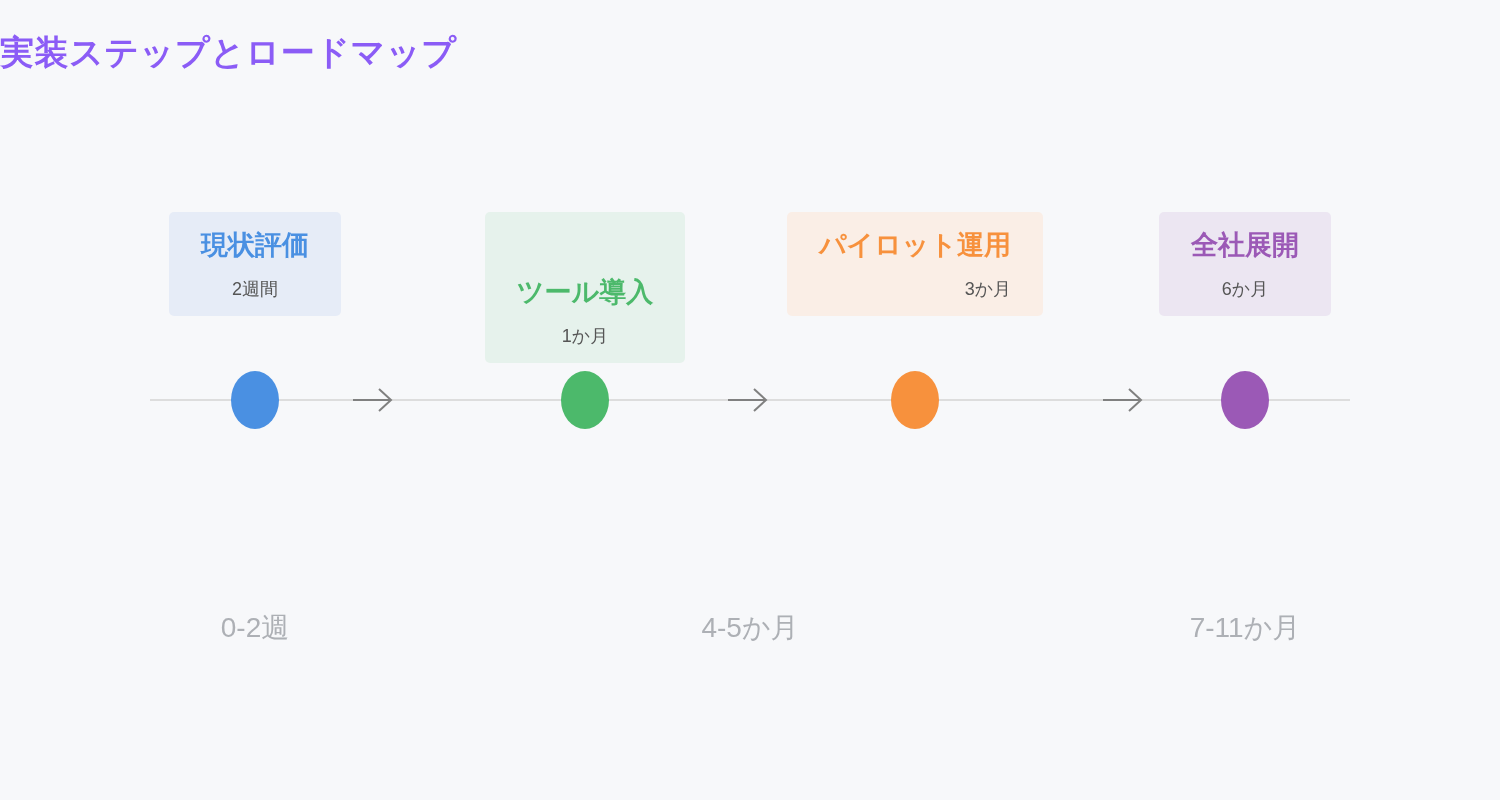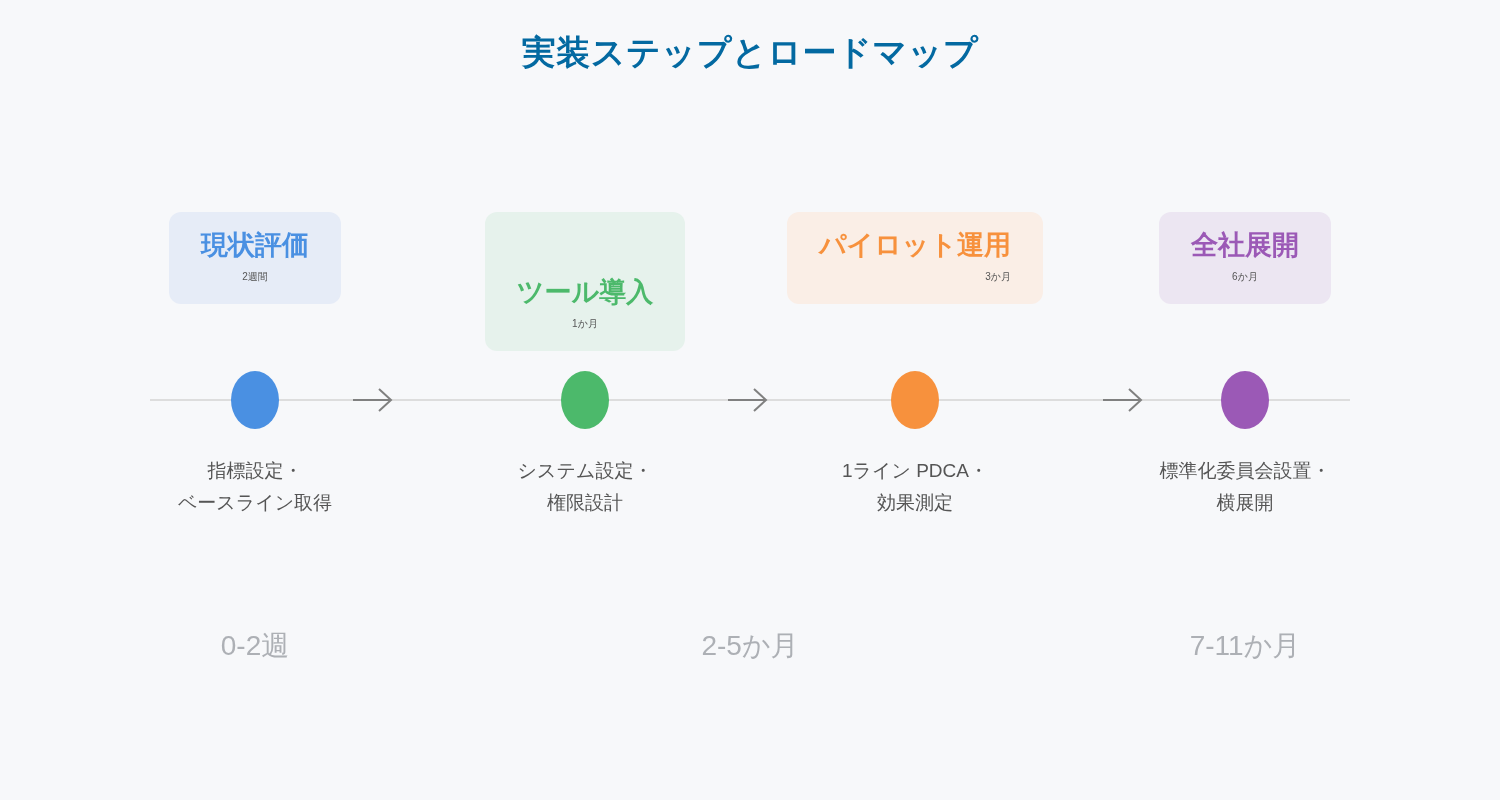--- a/index.html
+++ b/index.html
@@ -16,60 +16,59 @@
   .page {
     position: relative;
     width: 1500px;
     height: 800px;
   }
   .title {
     position: absolute;
     top: 30px;
     left: 0;
     width: 1500px;
-    text-align: center;
     font-size: 34px;
     font-weight: bold;
-    color: #0369a1;
+    color: #8b5cf6;
     letter-spacing: 0.5px;
   }
 
   
   .cards-row {
     position: absolute;
     top: 212px;
     left: 90px;
     width: 1320px;
     height: 108px;
     display: flex;
     justify-content: space-between;
     align-items: flex-start;
   }
   .card-slot {
     width: 330px;
     display: flex;
     justify-content: center;
   }
   .card {
-    border-radius: 12px;
+    border-radius: 5px;
     padding: 16px 32px 18px 32px;
     text-align: center;
     box-sizing: border-box;
     min-width: 140px;
   }
   .card-title {
     font-size: 27px;
     font-weight: bold;
     line-height: 34px;
     white-space: nowrap;
   }
   .card-duration {
-    font-size: 10px;
+    font-size: 18px;
     color: #555555;
-    margin-top: 6px;
+    margin-top: 18px;
     line-height: 18px;
     white-space: nowrap;
   }
 
   
   .timeline {
     position: absolute;
     top: 340px;
     left: 90px;
     width: 1320px;
@@ -147,21 +146,20 @@
     position: absolute;
     top: 608px;
     left: 90px;
     width: 1320px;
     display: flex;
     justify-content: space-between;
   }
   .period-slot {
     width: 330px;
     text-align: center;
-    margin-top: 18px;
   }
   .period {
     font-size: 28px;
     color: #adb0b5;
     line-height: 40px;
     white-space: nowrap;
   }
 </style>
 </head>
 <body style="background: rgb(247, 248, 250);">
@@ -230,44 +228,26 @@
       </div>
       <div class="arrow arrow-3">
         <svg width="48" height="32" viewBox="0 0 48 32">
           <line x1="2" y1="16" x2="40" y2="16" stroke="#808080" stroke-width="2"></line>
           <polyline points="28,5 40,16 28,27" fill="none" stroke="#808080" stroke-width="2"></polyline>
         </svg>
       </div>
     </div>
   </div>
 
-  <div class="descs">
-    <div class="desc-slot">
-      <div class="desc">指標設定・</div>
-      <div class="desc">ベースライン取得</div>
-    </div>
-    <div class="desc-slot">
-      <div class="desc">システム設定・</div>
-      <div class="desc">権限設計</div>
-    </div>
-    <div class="desc-slot">
-      <div class="desc">1ライン PDCA・</div>
-      <div class="desc">効果測定</div>
-    </div>
-    <div class="desc-slot">
-      <div class="desc">標準化委員会設置・</div>
-      <div class="desc">横展開</div>
-    </div>
-  </div>
 
   <div class="periods">
     <div class="period-slot">
       <div class="period">0-2週</div>
     </div>
     <div class="period-slot">
-      <div class="period">2-5か月</div>
+      <div class="period">4-5か月</div>
     </div>
     <div class="period-slot">
       <div class="period">7-11か月</div>
     </div>
   </div>
 
 </div>
 
 </body></html>

